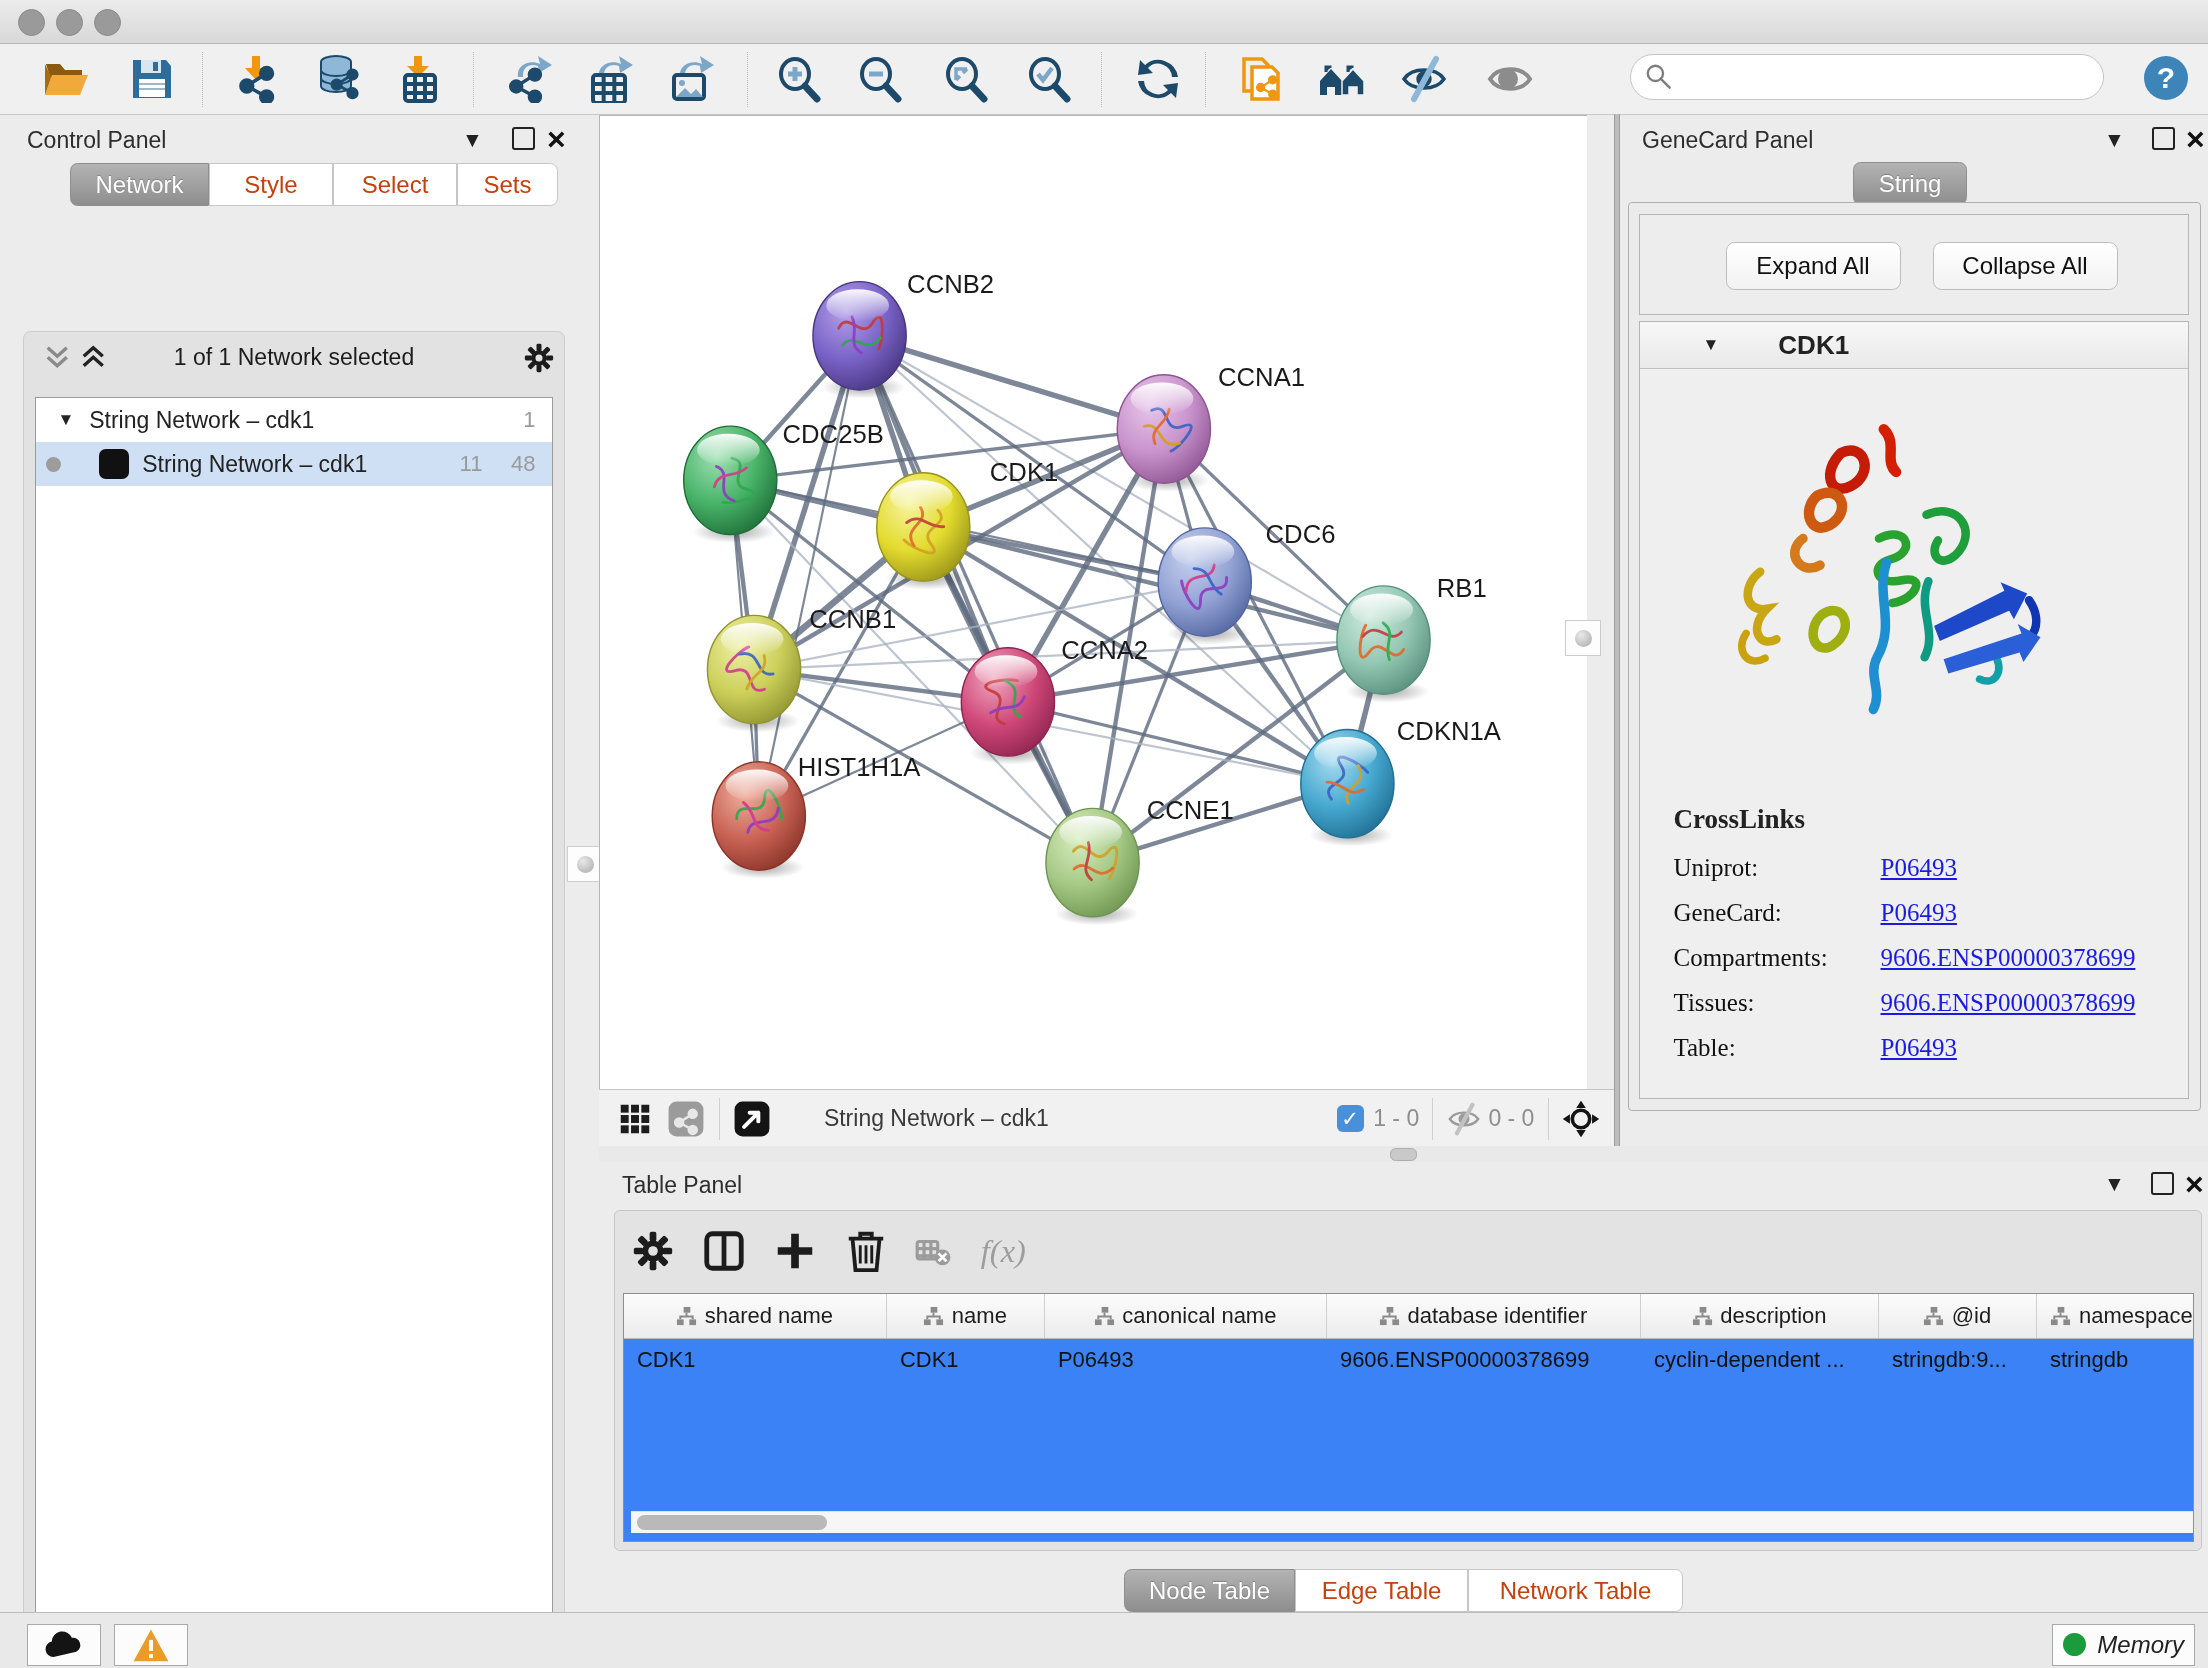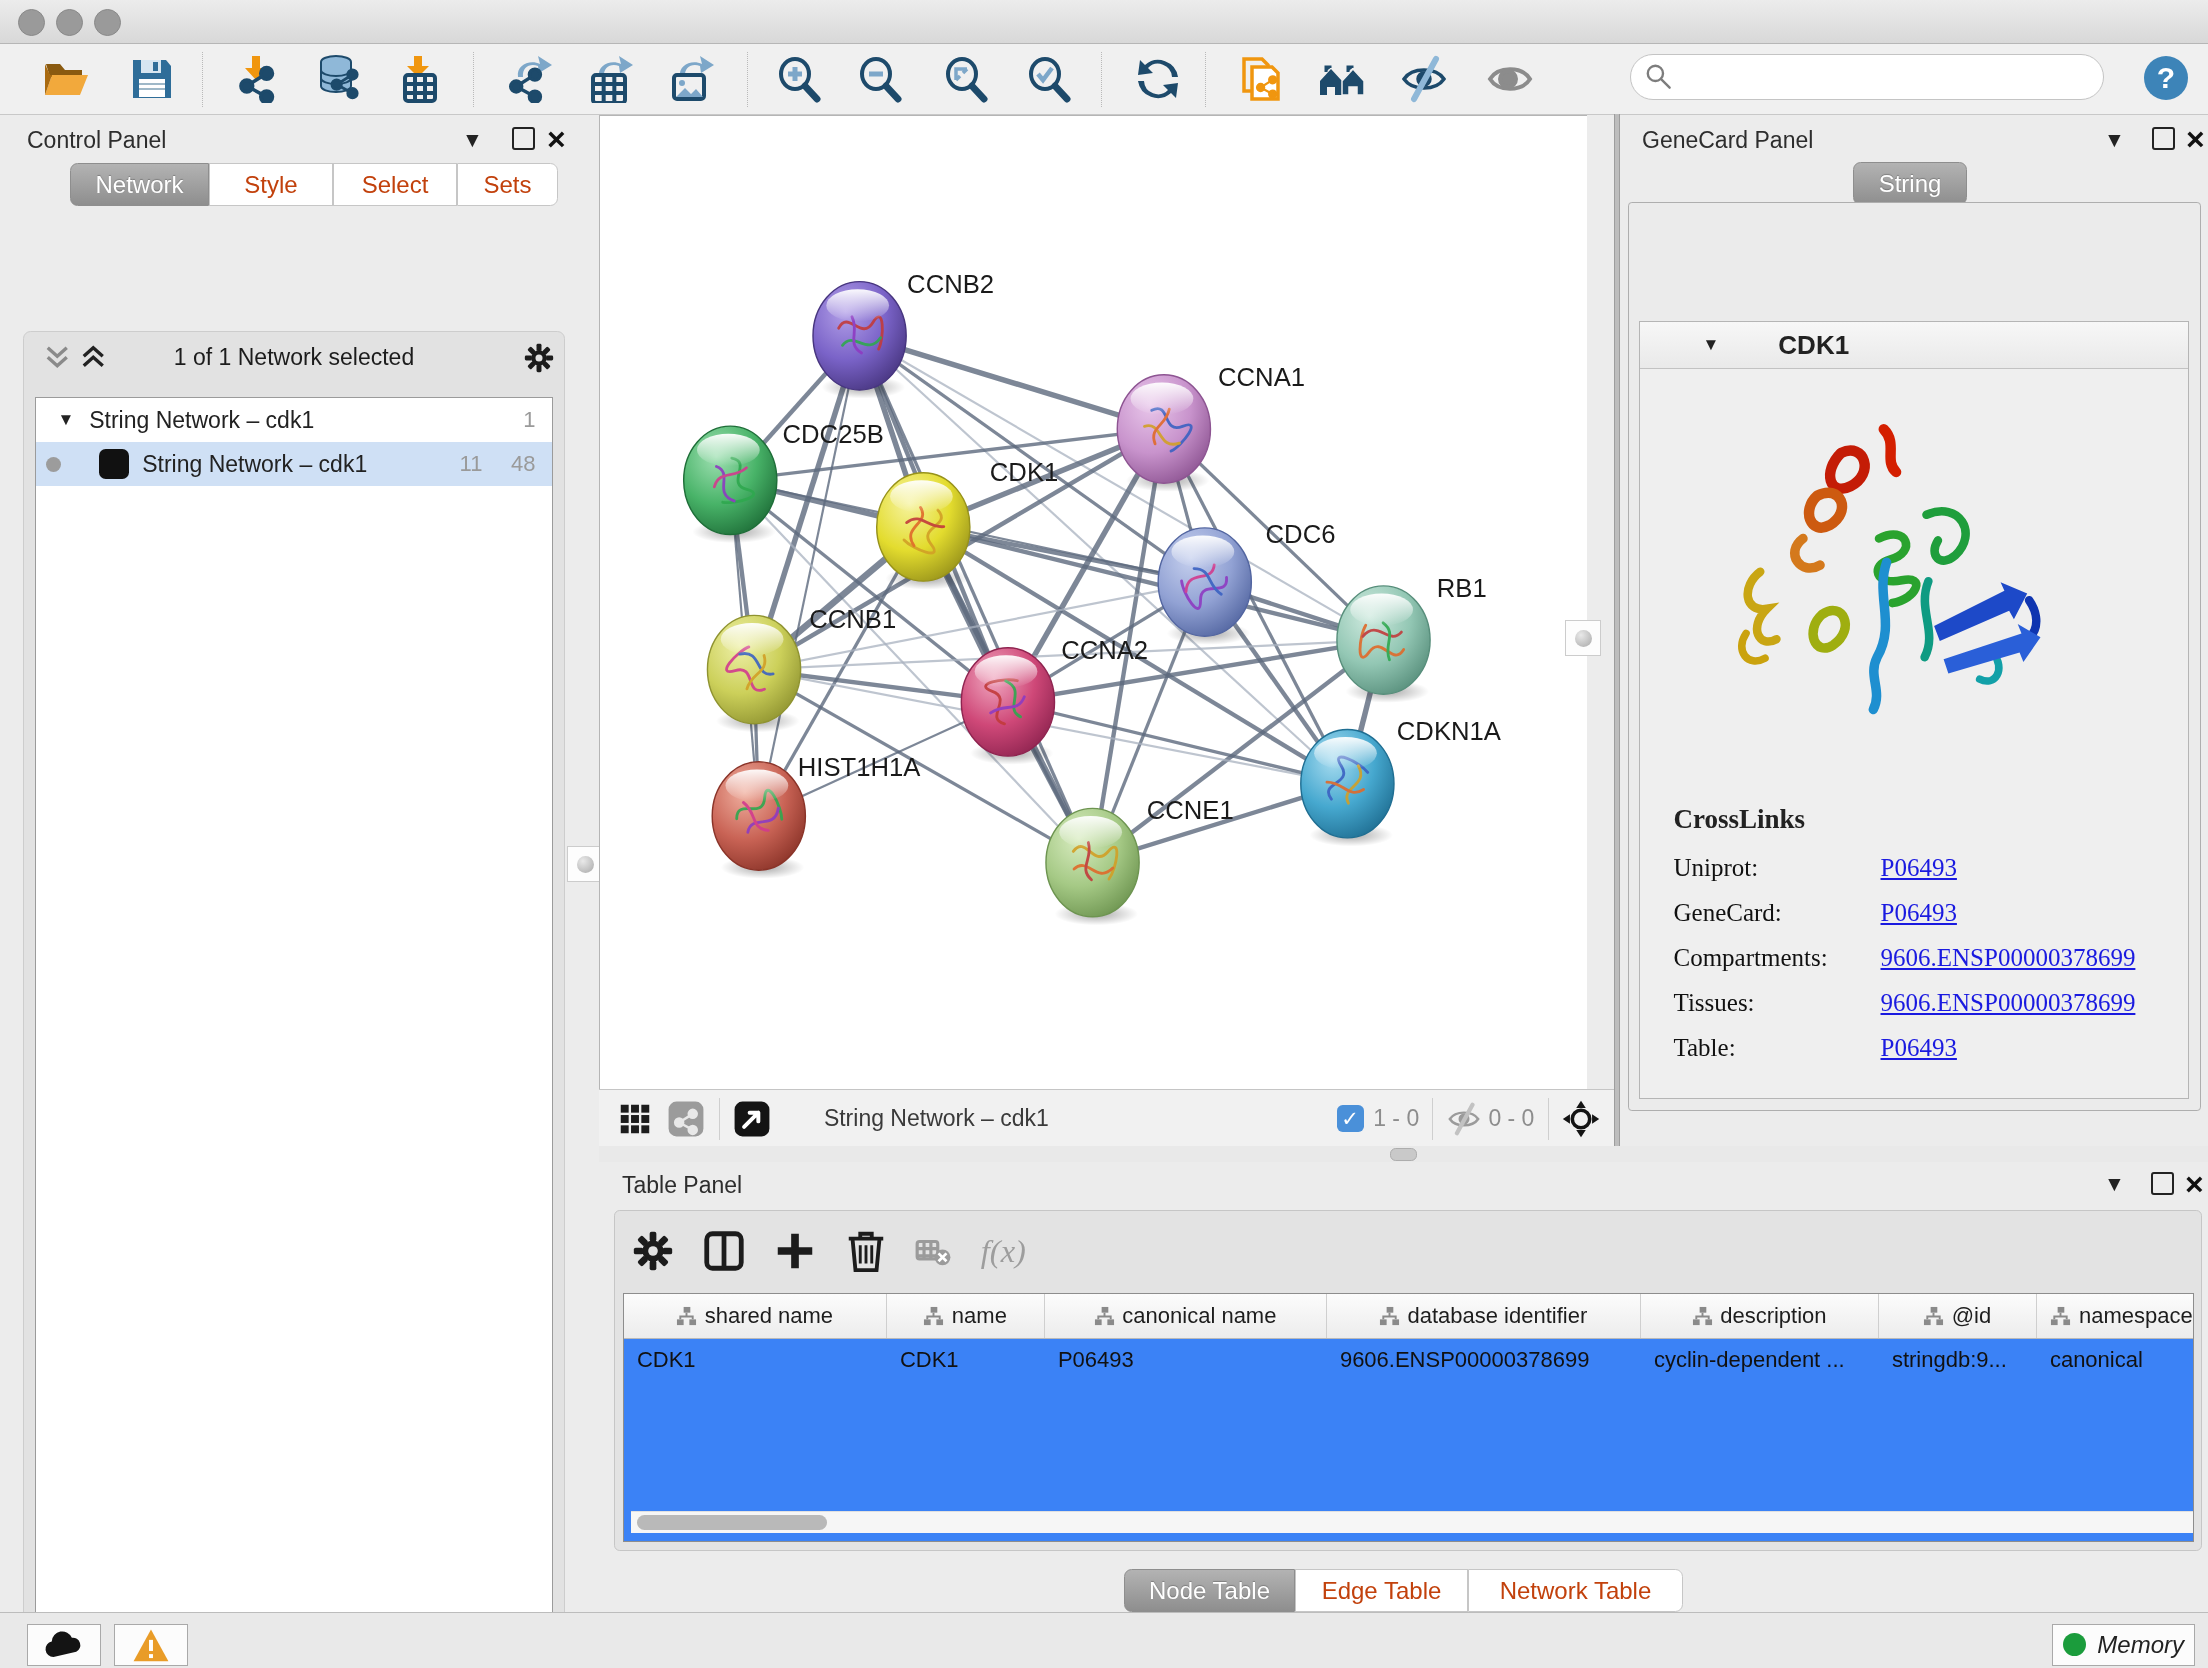--- a/index.html
+++ b/index.html
@@ -608,20 +608,24 @@
 
 <div class="abs" style="left:1617px;top:114px;width:592px;height:1048px">
   <span class="abs panel-title" style="left:25px;top:13.3px">GeneCard Panel</span>
   <span class="abs pn-ctl" style="left:487px;top:15px">▼</span>
   <span class="abs pn-box" style="left:535px;top:13.3px"></span>
   <span class="abs pn-x" style="left:569px;top:13.3px">×</span>
   <div class="abs tab sel" style="left:236px;top:48px;width:114px;border-radius:7.6px">String</div>
 </div>
 
 <div class="abs rp-card">
+  <div class="abs rp-topbox">
+    <div class="rp-btn" style="position:absolute;left:86px;top:27px;width:173px">Expand All</div>
+    <div class="rp-btn" style="position:absolute;left:293px;top:27px;width:183px">Collapse All</div>
+  </div>
   <div class="abs rp-mainbox">
     <div class="rp-entry-header">
       <span style="margin-left:63px;font-size:17px">▼</span>
       <span style="margin-left:59px;font-size:26px;font-weight:bold">CDK1</span>
     </div>
     <svg width="409" height="380" viewBox="0 0 420 400" style="margin:27px 0 0 44px">
       <g fill="none" stroke-linecap="round">
         <path d="M205,35 C220,50 205,68 218,80" stroke="#d41f00" stroke-width="11"></path>
         <path d="M160,60 C185,48 196,82 170,95 C148,106 140,80 160,60" stroke="#c41c06" stroke-width="11"></path>
         <path d="M135,105 C160,92 172,122 148,136 C128,147 118,120 135,105" stroke="#cd5a10" stroke-width="11"></path>
@@ -800,21 +804,21 @@
         </div>
       </div>
     <div id="table-body">
         <div class="td-row">
           <div class="td-cell" style="width: 263px;">CDK1</div>
           <div class="td-cell" style="width: 158px;">CDK1</div>
           <div class="td-cell" style="width: 282px;">P06493</div>
           <div class="td-cell" style="width: 314px;">9606.ENSP00000378699</div>
           <div class="td-cell" style="width: 238px;">cyclin-dependent ...</div>
           <div class="td-cell" style="width: 158px;">stringdb:9...</div>
-          <div class="td-cell" style="width: 171px;">canonical</div>
+          <div class="td-cell" style="width: 171px;">stringdb</div>
         </div>
       </div>
     <div class="hscroll">
         <div class="hthumb"></div>
       </div>
   </div>
 </div>
 
 <div class="abs tbl-tabs" style="left:1124px;top:1569px;height:44px" id="table-tabs"><div class="tab sel" style="width: 171px;">Node Table</div><div class="tab" style="width: 173px;">Edge Table</div><div class="tab" style="width: 215px;">Network Table</div></div>
 

